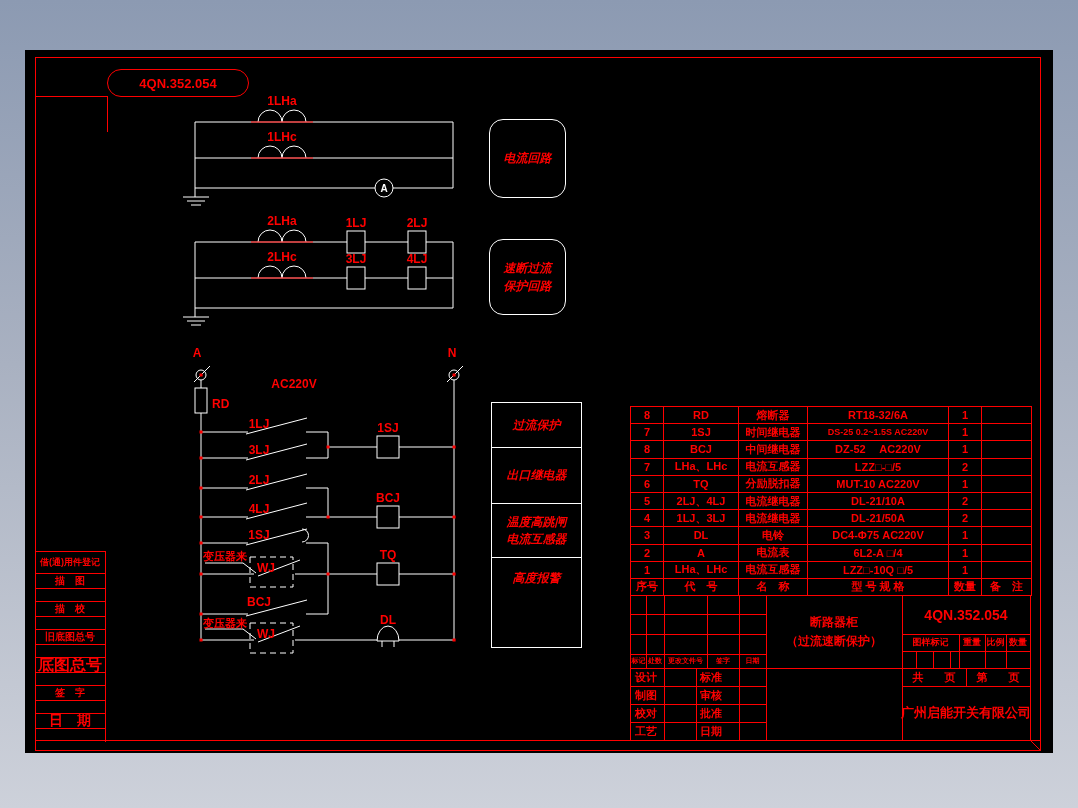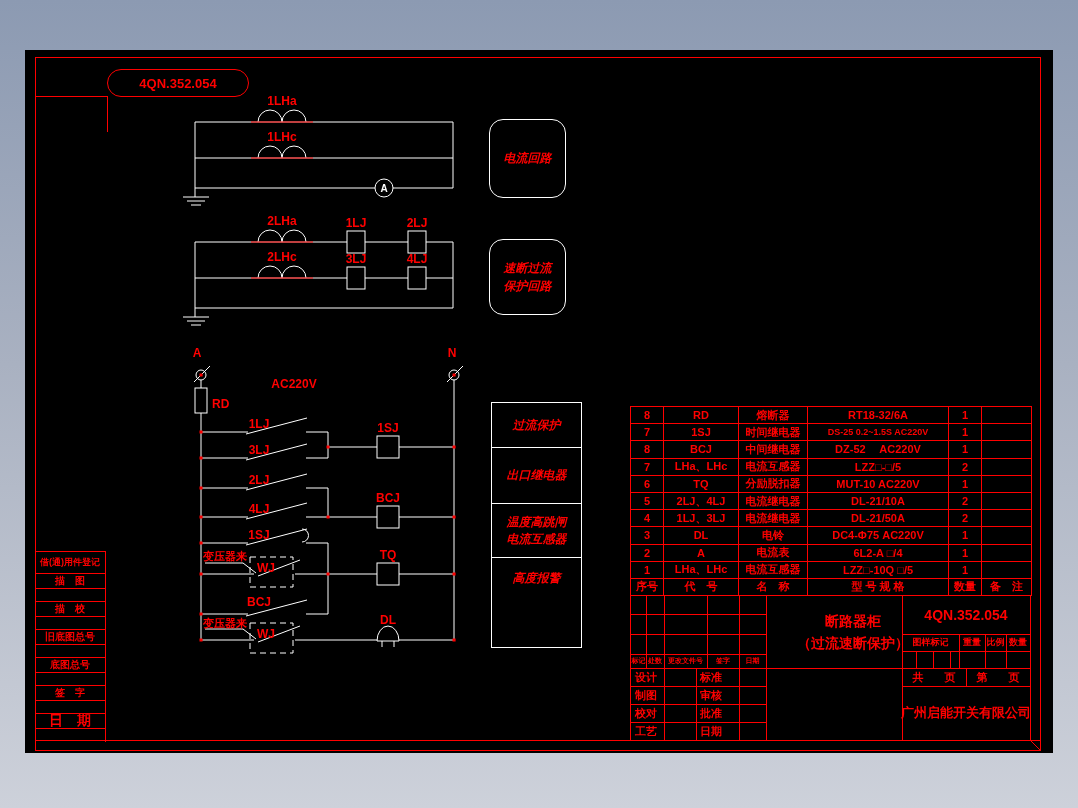--- a/index.html
+++ b/index.html
@@ -176,21 +176,21 @@
     </div>
   <div class="regrow" style="height:13px;"></div>
   <div class="regrow" style="height:15px;font-size:10px;">
       <span>描　校</span>
     </div>
   <div class="regrow" style="height:13px;"></div>
   <div class="regrow" style="height:15px;font-size:10px;">
       <span>旧底图总号</span>
     </div>
   <div class="regrow" style="height:13px;"></div>
-  <div class="regrow" style="height:15px;font-size:10px;">
+  <div class="regrow" style="height:15px;font-size:16px;">
       <span>底图总号</span>
     </div>
   <div class="regrow" style="height:13px;"></div>
   <div class="regrow" style="height:15px;font-size:10px;">
       <span>签　字</span>
     </div>
   <div class="regrow" style="height:13px;"></div>
   <div class="regrow" style="height:15px;font-size:14px;">
       <span>日　期</span>
     </div>
@@ -313,21 +313,21 @@
 
   <div class="tb-txt" style="left:4px;top:74px;font-size:11px;"><span>设计</span></div>
   <div class="tb-txt" style="left:4px;top:92px;font-size:11px;"><span>制图</span></div>
   <div class="tb-txt" style="left:4px;top:110px;font-size:11px;"><span>校对</span></div>
   <div class="tb-txt" style="left:4px;top:128px;font-size:11px;"><span>工艺</span></div>
   <div class="tb-txt" style="left:69px;top:74px;font-size:11px;"><span>标准</span></div>
   <div class="tb-txt" style="left:69px;top:92px;font-size:11px;"><span>审核</span></div>
   <div class="tb-txt" style="left:69px;top:110px;font-size:11px;"><span>批准</span></div>
   <div class="tb-txt" style="left:69px;top:128px;font-size:11px;"><span>日期</span></div>
 
-  <div class="tb-txt ctr" style="left:135px;top:0;width:136px;height:72px;font-size:14px;line-height:1.6;padding-left:19px;">
+  <div class="tb-txt ctr" style="left:135px;top:0;width:136px;height:72px;font-size:12px;line-height:1.6;">
     <span>
         <span style="display:block">断路器柜</span>
         <span style="display:block">（过流速断保护）</span>
       </span>
   </div>
 
   <div class="tb-txt ctr" style="left:271px;top:0;width:128px;height:38px;font-size:14px;">
     <span>4QN.352.054</span>
   </div>
   <div class="tb-txt ctr" style="left:271px;top:38px;width:57px;height:17px;font-size:9px;">

